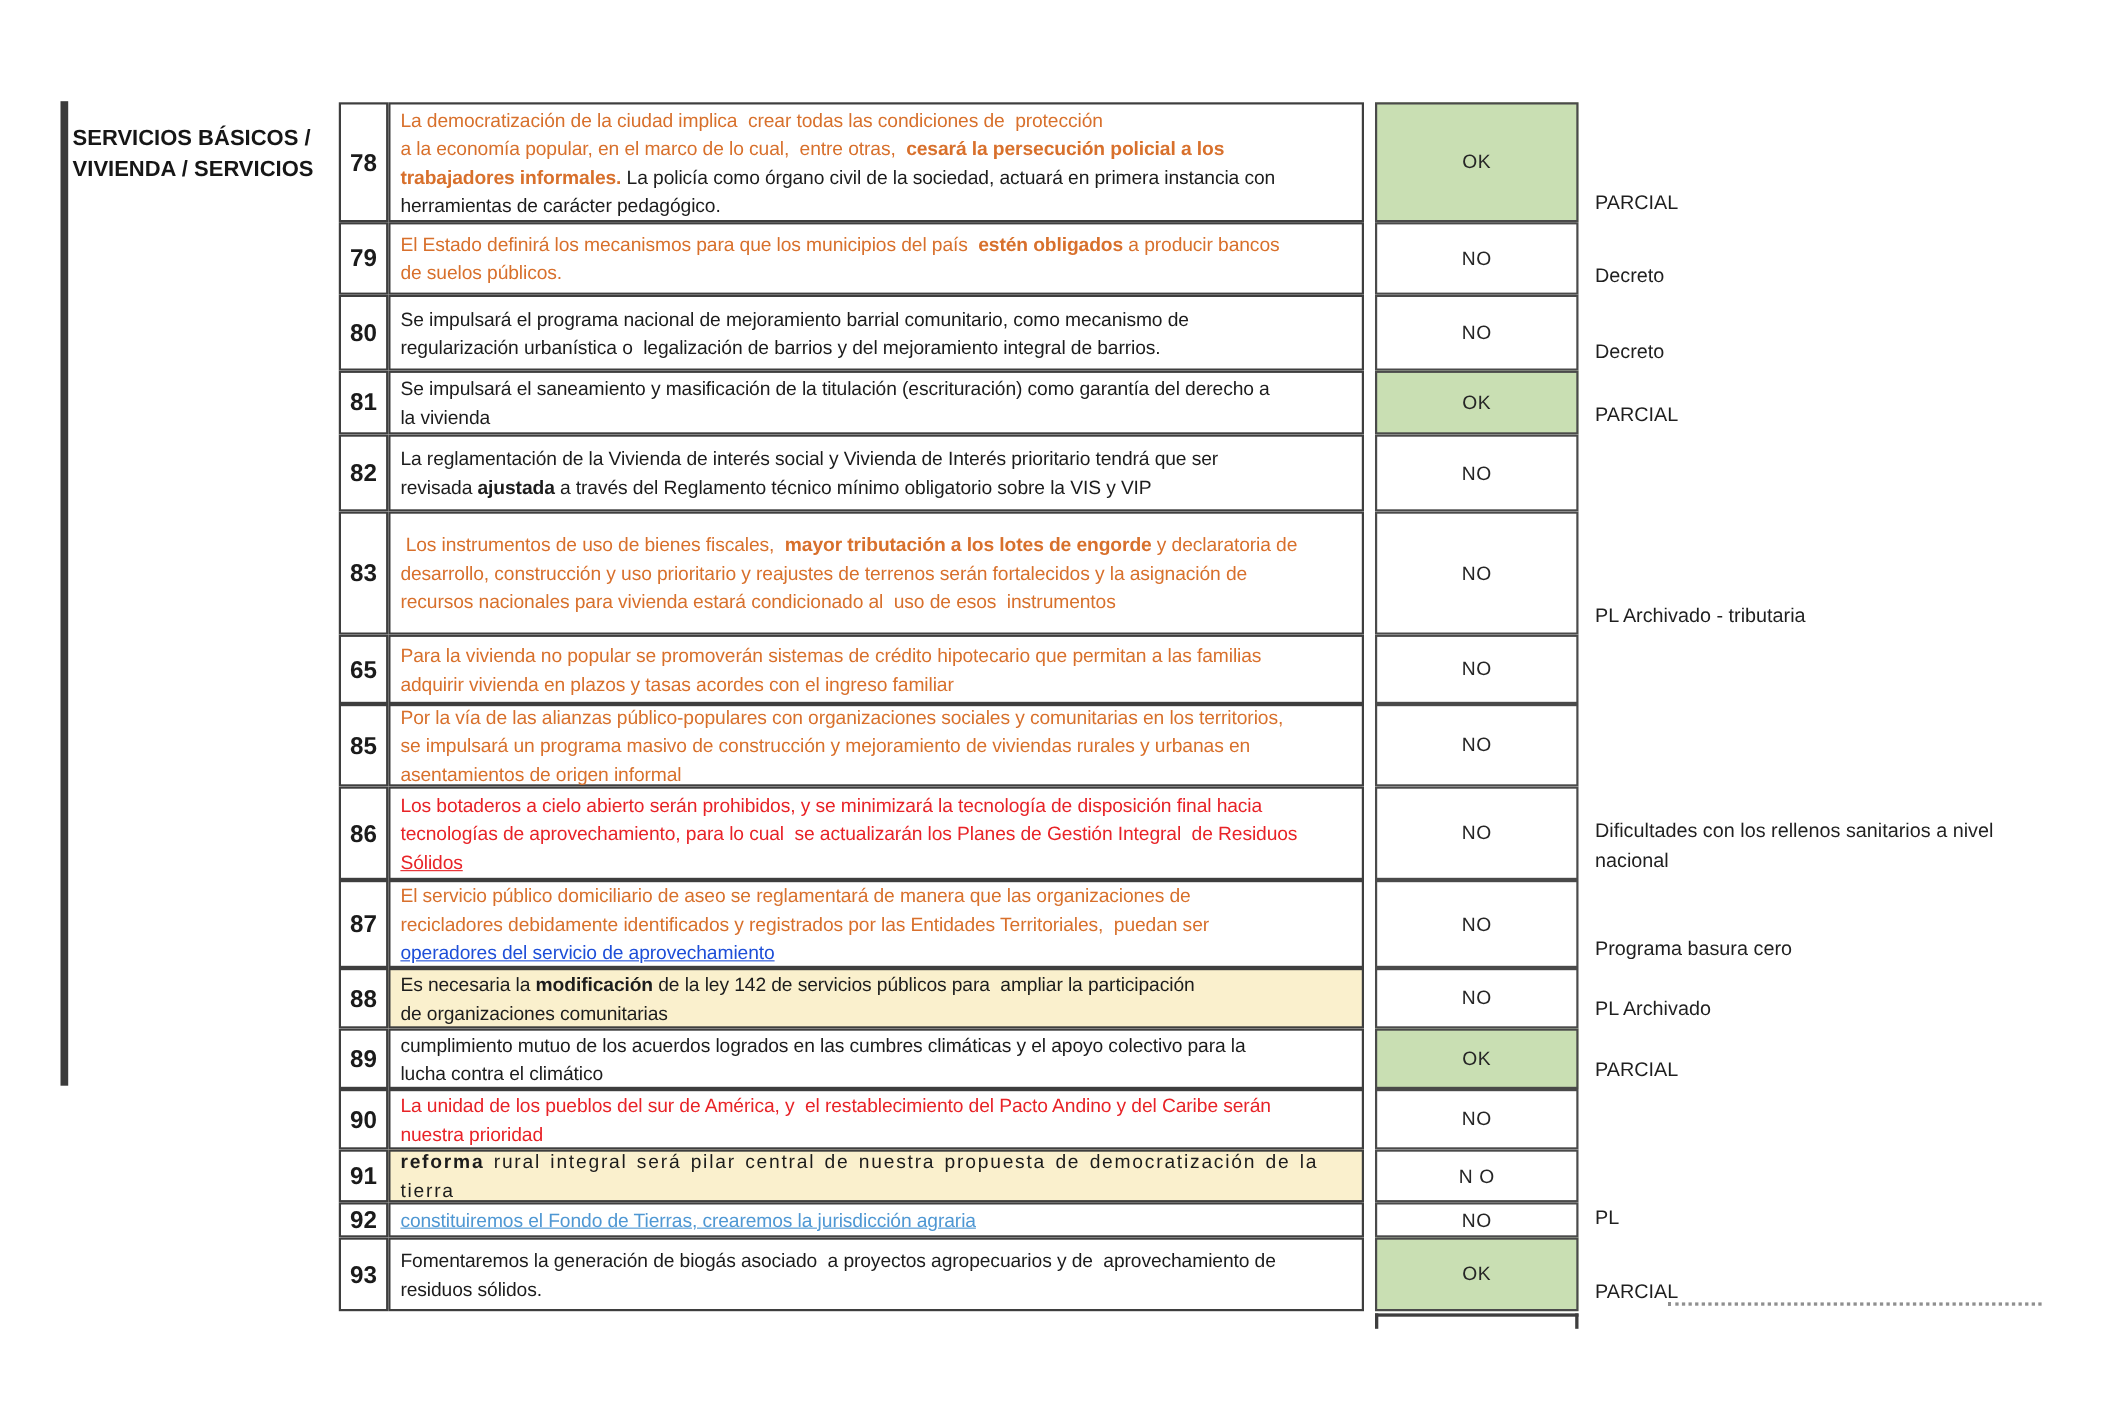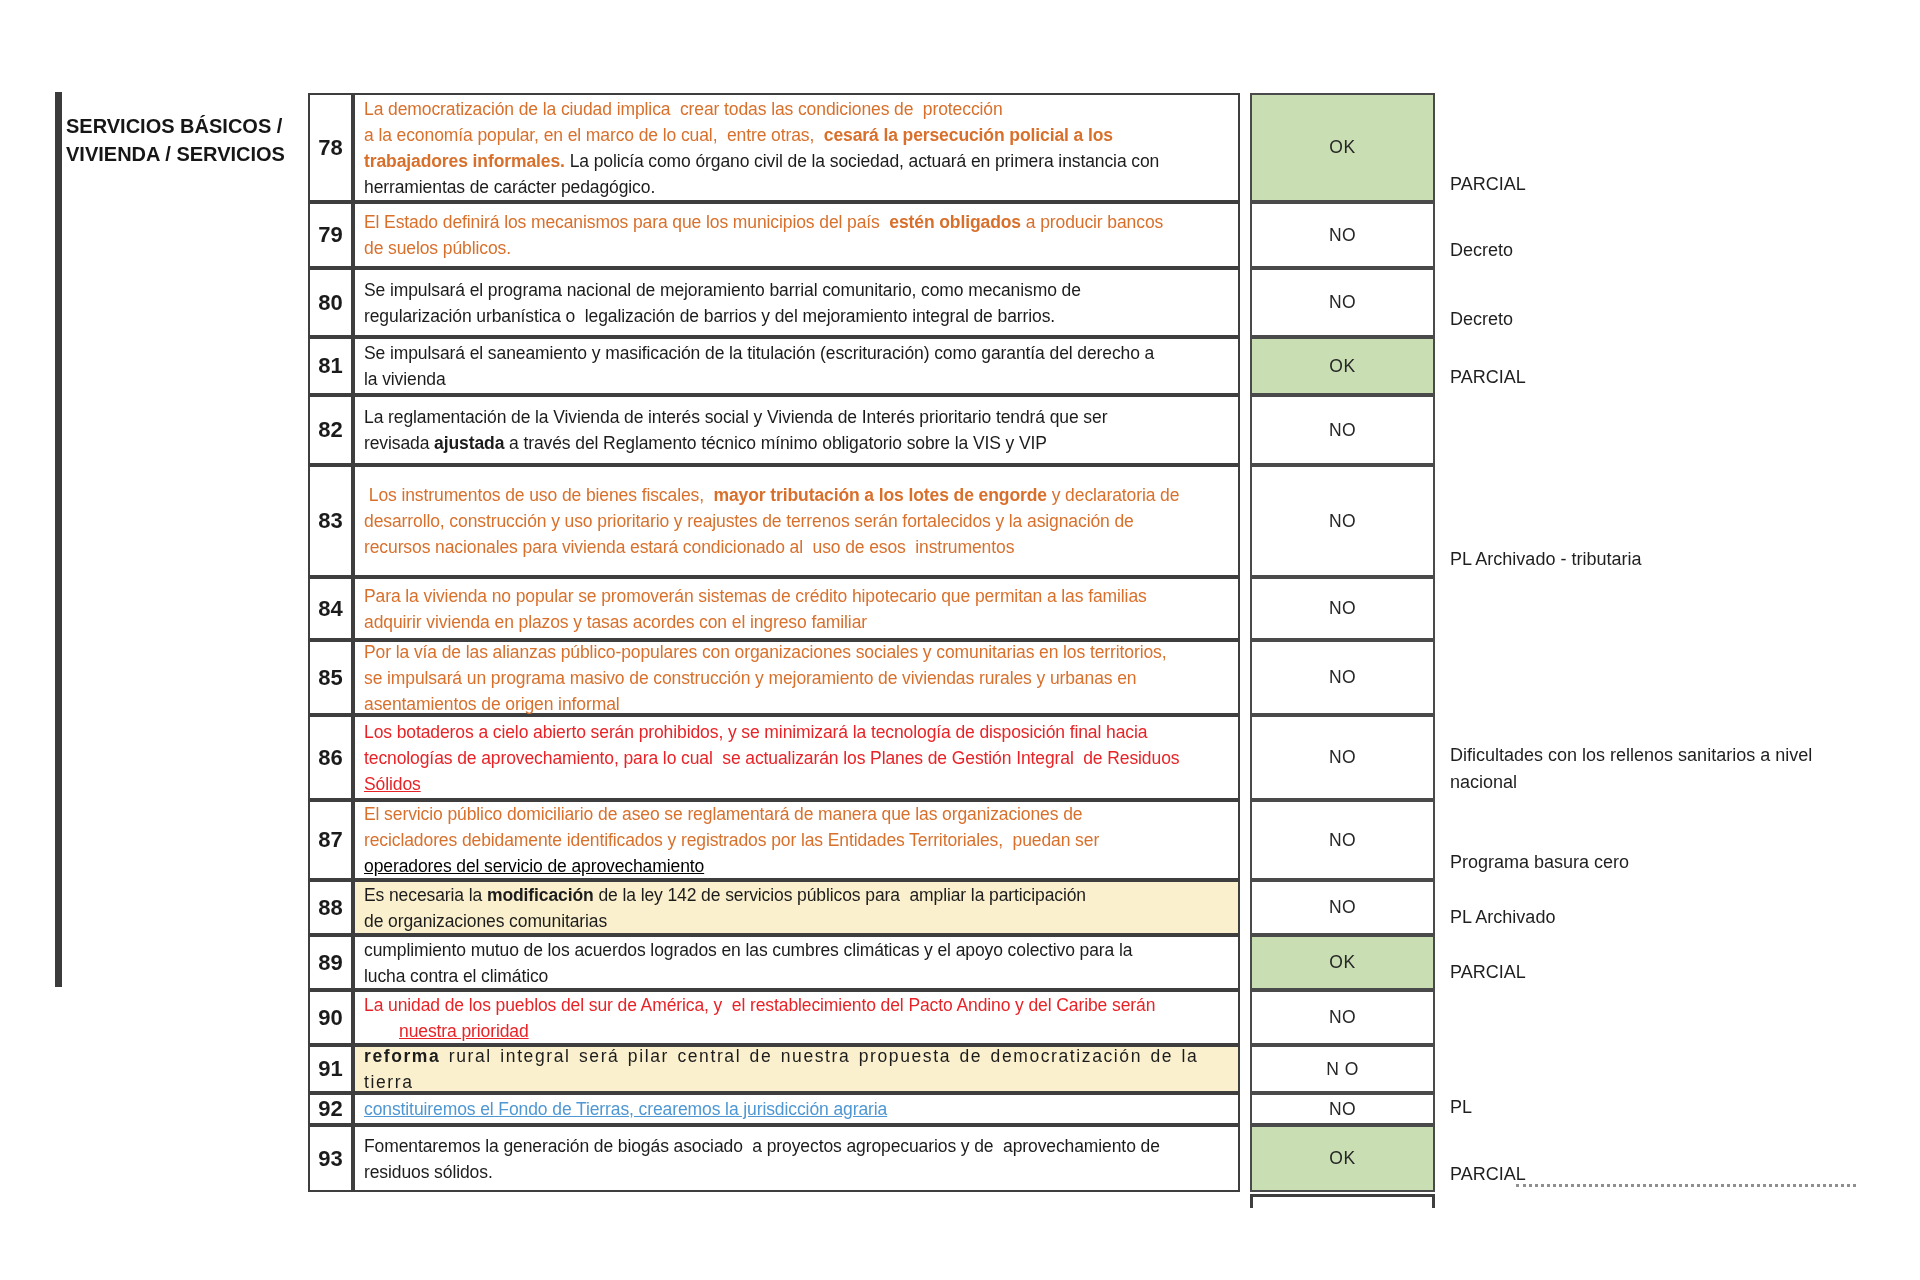--- a/index.html
+++ b/index.html
@@ -76,21 +76,21 @@
       </div>
       <div class="cell status-cell" style="left: 1250px; width: 185px; top: 395px; height: 70px;">NO</div>
       <div class="cell num-cell" style="left: 308px; width: 45px; top: 465px; height: 112px;">83</div>
       <div class="cell text-cell" style="left: 353px; width: 887px; top: 465px; height: 112px;">
         <div class="rich"><span style="color: rgb(216, 112, 44);"> Los instrumentos de uso de bienes fiscales,  </span><span style="color: rgb(216, 112, 44); font-weight: bold;">mayor tributación a los lotes de engorde</span><span style="color: rgb(216, 112, 44);"> y declaratoria de
 desarrollo, construcción y uso prioritario y reajustes de terrenos serán fortalecidos y la asignación de
 recursos nacionales para vivienda estará condicionado al  uso de esos  instrumentos</span></div>
       </div>
       <div class="cell status-cell" style="left: 1250px; width: 185px; top: 465px; height: 112px;">NO</div>
       <div class="note" style="bottom: 707px;">PL Archivado - tributaria</div>
-      <div class="cell num-cell" style="left: 308px; width: 45px; top: 577px; height: 63px;">84</div>
+      <div class="cell num-cell" style="left: 308px; width: 45px; top: 577px; height: 63px;">65</div>
       <div class="cell text-cell" style="left: 353px; width: 887px; top: 577px; height: 63px;">
         <div class="rich"><span style="color: rgb(216, 112, 44);">Para la vivienda no popular se promoverán sistemas de crédito hipotecario que permitan a las familias
 adquirir vivienda en plazos y tasas acordes con el ingreso familiar</span></div>
       </div>
       <div class="cell status-cell" style="left: 1250px; width: 185px; top: 577px; height: 63px;">NO</div>
       <div class="cell num-cell" style="left: 308px; width: 45px; top: 640px; height: 75px;">85</div>
       <div class="cell text-cell" style="left: 353px; width: 887px; top: 640px; height: 75px;">
         <div class="rich"><span style="color: rgb(216, 112, 44);">Por la vía de las alianzas público-populares con organizaciones sociales y comunitarias en los territorios,
 se impulsará un programa masivo de construcción y mejoramiento de viviendas rurales y urbanas en
 asentamientos de origen informal</span></div>
@@ -101,42 +101,42 @@
         <div class="rich"><span style="color: rgb(232, 35, 39);">Los botaderos a cielo abierto serán prohibidos, y se minimizará la tecnología de disposición final hacia
 tecnologías de aprovechamiento, para lo cual  se actualizarán los Planes de Gestión Integral  de Residuos
 </span><span style="color: rgb(232, 35, 39); text-decoration: underline;">Sólidos</span></div>
       </div>
       <div class="cell status-cell" style="left: 1250px; width: 185px; top: 715px; height: 85px;">NO</div>
       <div class="note" style="bottom: 484px;">Dificultades con los rellenos sanitarios a nivel nacional</div>
       <div class="cell num-cell" style="left: 308px; width: 45px; top: 800px; height: 80px;">87</div>
       <div class="cell text-cell" style="left: 353px; width: 887px; top: 800px; height: 80px;">
         <div class="rich"><span style="color: rgb(216, 112, 44);">El servicio público domiciliario de aseo se reglamentará de manera que las organizaciones de
 recicladores debidamente identificados y registrados por las Entidades Territoriales,  puedan ser
-</span><span style="color: #000000; text-decoration: underline;">operadores del servicio de aprovechamiento</span></div>
+</span><span style="color: #1d4ed8; text-decoration: underline;">operadores del servicio de aprovechamiento</span></div>
       </div>
       <div class="cell status-cell" style="left: 1250px; width: 185px; top: 800px; height: 80px;">NO</div>
       <div class="note" style="bottom: 404px;">Programa basura cero</div>
       <div class="cell num-cell" style="left: 308px; width: 45px; top: 880px; height: 55px;">88</div>
       <div class="cell text-cell bg-cream" style="left: 353px; width: 887px; top: 880px; height: 55px;">
         <div class="rich"><span style="color: rgb(28, 28, 28);">Es necesaria la </span><span style="color: rgb(28, 28, 28); font-weight: bold;">modificación</span><span style="color: rgb(28, 28, 28);"> de la ley 142 de servicios públicos para  ampliar la participación
 de organizaciones comunitarias</span></div>
       </div>
       <div class="cell status-cell" style="left: 1250px; width: 185px; top: 880px; height: 55px;">NO</div>
       <div class="note" style="bottom: 349px;">PL Archivado</div>
       <div class="cell num-cell" style="left: 308px; width: 45px; top: 935px; height: 55px;">89</div>
       <div class="cell text-cell" style="left: 353px; width: 887px; top: 935px; height: 55px;">
         <div class="rich"><span style="color: rgb(28, 28, 28);">cumplimiento mutuo de los acuerdos logrados en las cumbres climáticas y el apoyo colectivo para la
 lucha contra el climático</span></div>
       </div>
       <div class="cell status-cell bg-green" style="left: 1250px; width: 185px; top: 935px; height: 55px;">OK</div>
       <div class="note" style="bottom: 294px;">PARCIAL</div>
       <div class="cell num-cell" style="left: 308px; width: 45px; top: 990px; height: 55px;">90</div>
       <div class="cell text-cell" style="left: 353px; width: 887px; top: 990px; height: 55px;">
         <div class="rich"><span style="color: rgb(232, 35, 39);">La unidad de los pueblos del sur de América, y  el restablecimiento del Pacto Andino y del Caribe serán
-</span><span style="color: rgb(232, 35, 39); text-decoration: underline; margin-left: 35px;">nuestra prioridad</span></div>
+</span><span style="color: rgb(232, 35, 39); ">nuestra prioridad</span></div>
       </div>
       <div class="cell status-cell" style="left: 1250px; width: 185px; top: 990px; height: 55px;">NO</div>
       <div class="cell num-cell" style="left: 308px; width: 45px; top: 1045px; height: 48px;">91</div>
       <div class="cell text-cell bg-cream" style="left: 353px; width: 887px; top: 1045px; height: 48px;">
         <div class="rich spread"><span style="color: rgb(28, 28, 28); font-weight: bold;">reforma</span><span style="color: rgb(28, 28, 28);"> rural integral será pilar central de nuestra propuesta de democratización de la tierra</span></div>
       </div>
       <div class="cell status-cell" style="left: 1250px; width: 185px; top: 1045px; height: 48px;">N O</div>
       <div class="cell num-cell" style="left: 308px; width: 45px; top: 1093px; height: 32px;">92</div>
       <div class="cell text-cell" style="left: 353px; width: 887px; top: 1093px; height: 32px;">
         <div class="rich"><span style="color: rgb(78, 151, 211); text-decoration: underline;">constituiremos el Fondo de Tierras, crearemos la jurisdicción agraria</span></div>

